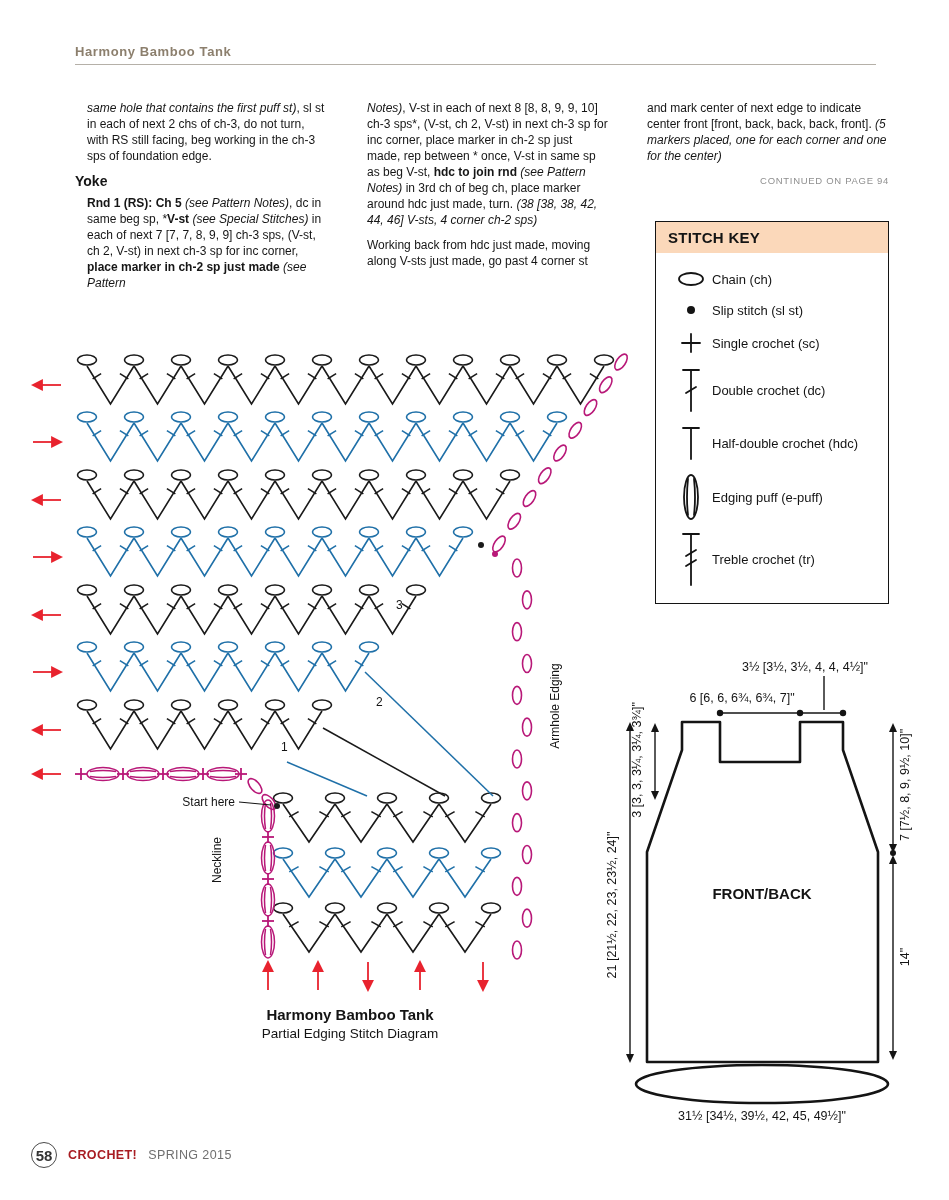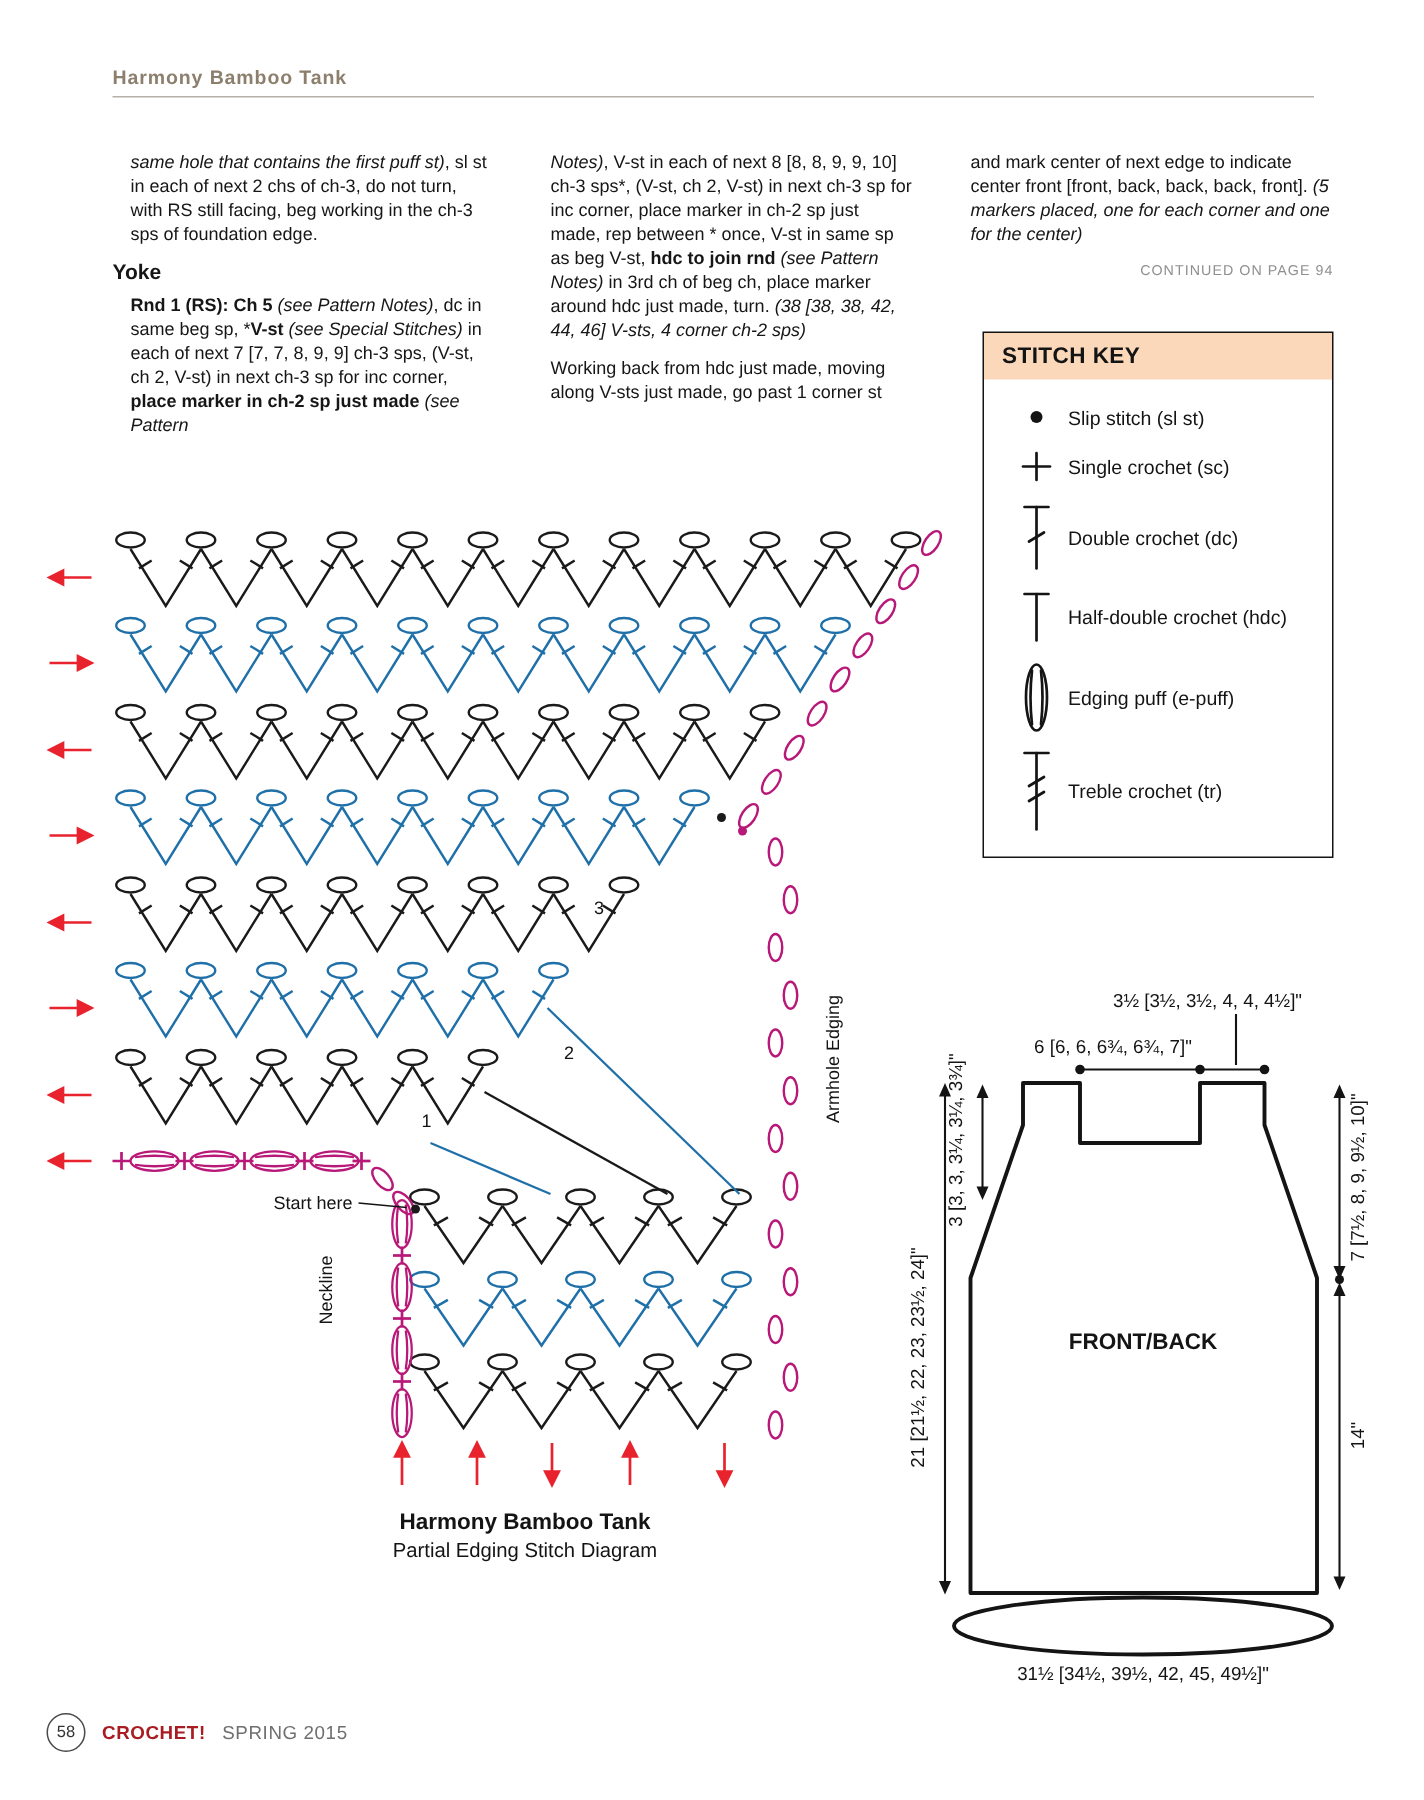--- a/index.html
+++ b/index.html
@@ -38,51 +38,59 @@
   .schematic{position:absolute;left:600px;top:650px}
   .outline{fill:none;stroke:#141414;stroke-width:2.6;stroke-linejoin:round}
   .mline line{stroke:#141414;stroke-width:1.4}
   .mhead{fill:#141414;stroke:none}
   .dot{fill:#141414;stroke:none}
   .slab{font-size:12.5px;fill:#141414;font-family:"Liberation Sans",sans-serif}
   .sfb{font-size:15px;font-weight:bold;fill:#141414;font-family:"Liberation Sans",sans-serif}
   
   .footer{position:absolute;left:31px;top:1142px;display:flex;align-items:center;gap:11px}
   .pagenum{width:26px;height:26px;border:1.4px solid #4a4a4a;border-radius:50%;
-           display:flex;align-items:center;justify-content:center;font-size:11px;font-weight:normal;color:#333}
+           display:flex;align-items:center;justify-content:center;font-size:15px;font-weight:bold;color:#333}
   .mag{font-size:12.5px;font-weight:bold;color:#a81c22;letter-spacing:.4px}
   .issue{font-size:12.5px;color:#6f6f6f;letter-spacing:.4px}
 </style>
 </head>
 <body>
 
 <div class="page">
 
   <div class="runhead">Harmony Bamboo Tank</div>
   <div class="headrule"></div>
 
   <div class="col" style="left:75px">
     <p><span class="it">same hole that contains the first puff st)</span><span>, sl st in each of next 2 chs of ch-3, do not turn, with RS still facing, beg working in the ch-3 sps of foundation edge.</span></p>
     <div class="heading">Yoke</div>
     <p><span class="b">Rnd 1 (RS): Ch 5 </span><span class="it">(see Pattern Notes)</span><span>, dc in same beg sp, *</span><span class="b">V-st </span><span class="it">(see Special Stitches)</span><span> in each of next 7 [7, 7, 8, 9, 9] ch-3 sps, (V-st, ch 2, V-st) in next ch-3 sp for inc corner, </span><span class="b">place marker in ch-2 sp just made </span><span class="it">(see Pattern</span></p>
   </div>
 
   <div class="col" style="left:355px">
     <p><span class="it">Notes)</span><span>, V-st in each of next 8 [8, 8, 9, 9, 10] ch-3 sps*, (V-st, ch 2, V-st) in next ch-3 sp for inc corner, place marker in ch-2 sp just made, rep between * once, V-st in same sp as beg V-st, </span><span class="b">hdc to join rnd </span><span class="it">(see Pattern Notes)</span><span> in 3rd ch of beg ch, place marker around hdc just made, turn. </span><span class="it">(38 [38, 38, 42, 44, 46] V-sts, 4 corner ch-2 sps)</span></p>
-    <p><span>Working back from hdc just made, moving along V-sts just made, go past 1 corner st</span></p>
+    <p><span>Working back from hdc just made, moving along V-sts just made, go past 4 corner st</span></p>
   </div>
 
   <div class="col" style="left:635px">
     <p><span>and mark center of next edge to indicate center front [front, back, back, back, front]. </span><span class="it">(5 markers placed, one for each corner and one for the center)</span></p>
     <div class="continued">CONTINUED ON PAGE 94</div>
   </div>
 
   <div class="key">
     <div class="key-header">STITCH KEY</div>
     <div class="key-body">
+      <div class="key-row kh32">
+        <span class="key-sym">
+          <svg width="34" height="18" viewBox="0 0 34 18">
+              <ellipse class="ksym" cx="17" cy="9" rx="12" ry="6"></ellipse>
+            </svg>
+        </span>
+        <span class="key-label">Chain (ch)</span>
+      </div>
       <div class="key-row kh30">
         <span class="key-sym">
           <svg width="12" height="12" viewBox="0 0 12 12">
               <circle cx="6" cy="6" r="4" fill="#141414"></circle>
             </svg>
         </span>
         <span class="key-label">Slip stitch (sl st)</span>
       </div>
       <div class="key-row kh36">
         <span class="key-sym">

